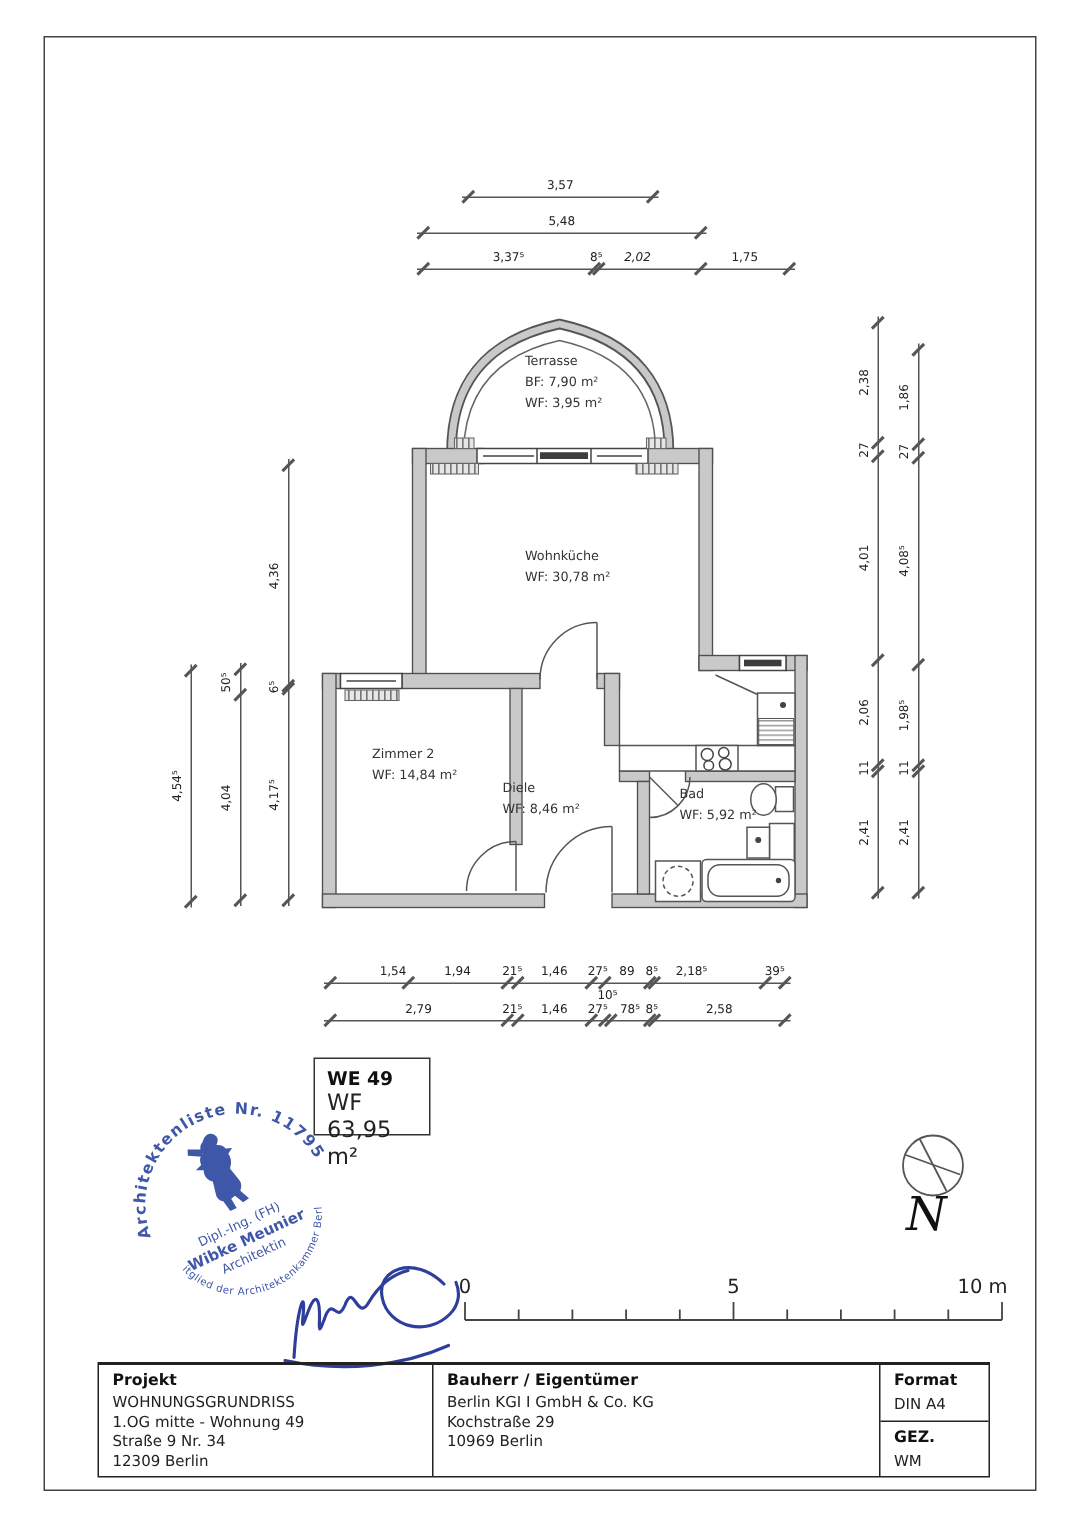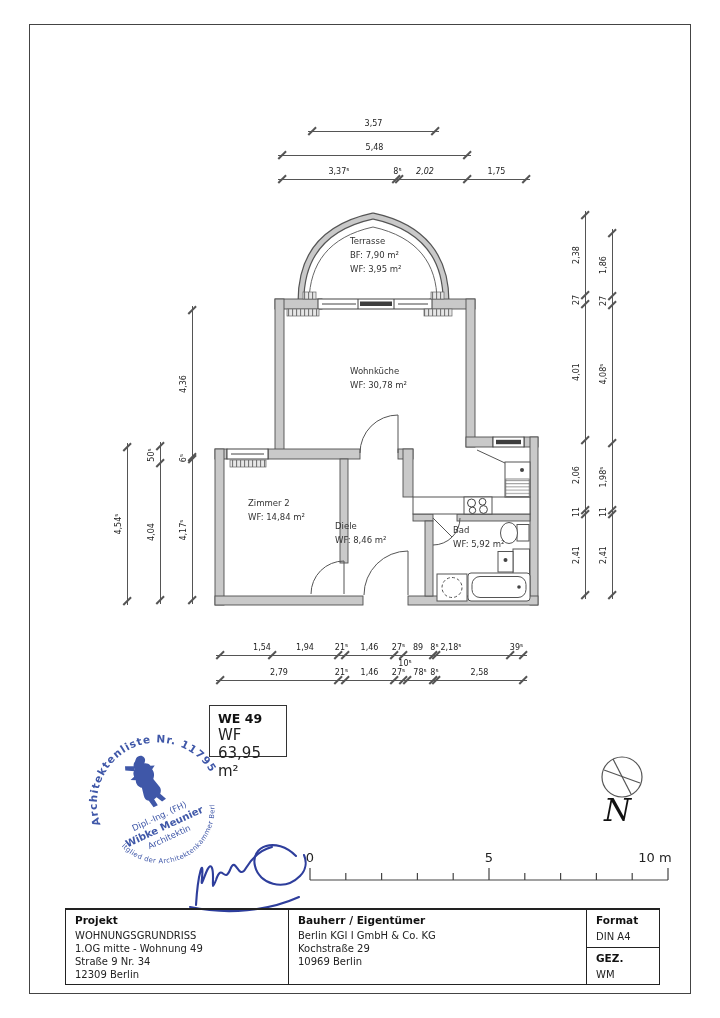--- a/index.html
+++ b/index.html
@@ -298,21 +298,21 @@
       <span class="dim-tick" style="left: 436px; top: 655px;"></span>
       <span class="dim-tick" style="left: 510px; top: 655px;"></span>
       <span class="dim-tick" style="left: 523px; top: 655px;"></span>
       <span class="dim-label h" style="left: 246px; top: 652px; margin-left: 16px;">1,54</span>
       <span class="dim-label h" style="left: 305px; top: 652px;">1,94</span>
       <span class="dim-label h" style="left: 341.5px; top: 652px;">21⁵</span>
       <span class="dim-label h" style="left: 369.5px; top: 652px;">1,46</span>
       <span class="dim-label h" style="left: 398.5px; top: 652px;">27⁵</span>
       <span class="dim-label h" style="left: 418px; top: 652px;">89</span>
       <span class="dim-label h" style="left: 434.5px; top: 652px;">8⁵</span>
-      <span class="dim-label h" style="left: 451px; top: 652px;">2,18⁵</span>
+      <span class="dim-label h" style="left: 461px; top: 652px;">2,18⁵</span>
       <span class="dim-label h" style="left: 516.5px; top: 652px;">39⁵</span>
       <span class="dim-line-h" style="left: 216px; top: 680px; width: 311px;"></span>
       <span class="dim-tick" style="left: 220px; top: 680px;"></span>
       <span class="dim-tick" style="left: 338px; top: 680px;"></span>
       <span class="dim-tick" style="left: 345px; top: 680px;"></span>
       <span class="dim-tick" style="left: 394px; top: 680px;"></span>
       <span class="dim-tick" style="left: 403px; top: 680px;"></span>
       <span class="dim-tick" style="left: 407px; top: 680px;"></span>
       <span class="dim-tick" style="left: 433px; top: 680px;"></span>
       <span class="dim-tick" style="left: 436px; top: 680px;"></span>

